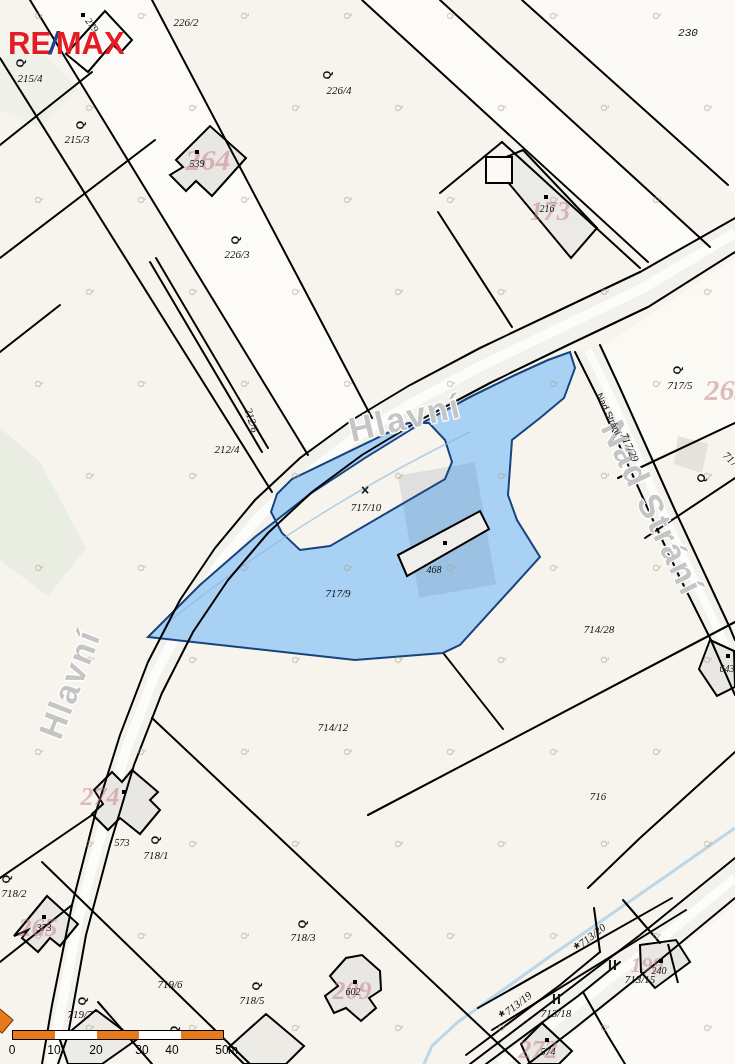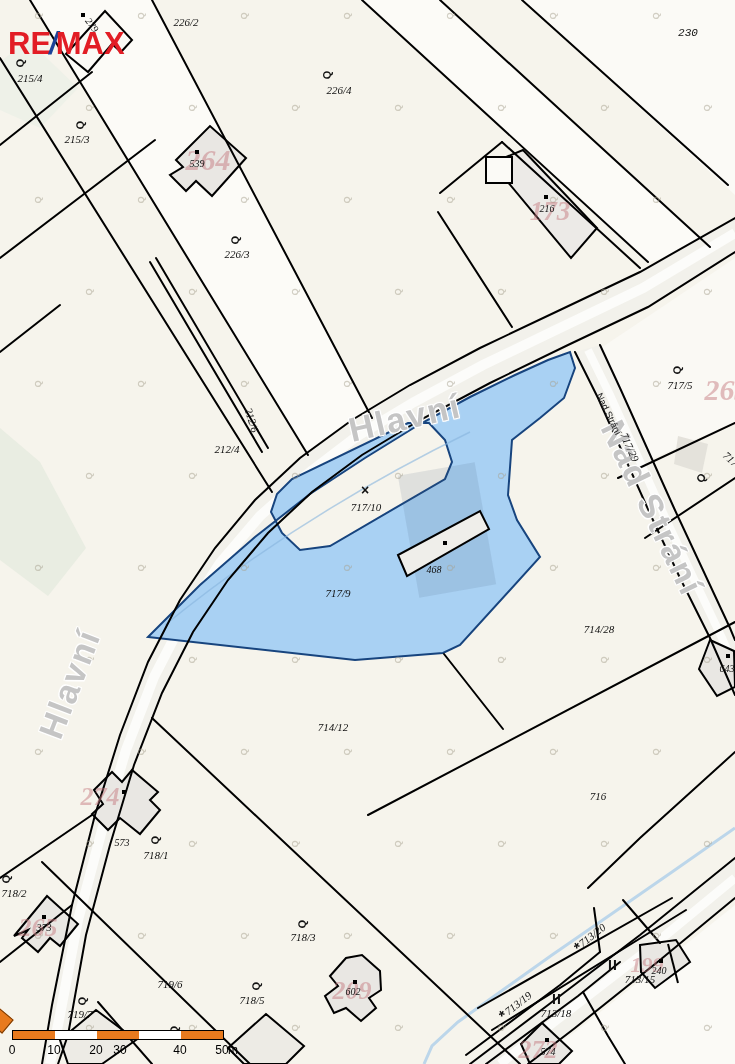--- a/index.html
+++ b/index.html
@@ -314,17 +314,17 @@
       <div class="ghost" style="left: 550px; top: 211px; font-size: 27px;">173</div>
       <div class="ghost" style="left: 727px; top: 390px; font-size: 30px;">263</div>
       <div class="ghost" style="left: 100px; top: 797px; font-size: 26px;">274</div>
       <div class="ghost" style="left: 38px; top: 928px; font-size: 26px;">265</div>
       <div class="ghost" style="left: 352px; top: 991px; font-size: 26px;">209</div>
       <div class="ghost" style="left: 647px; top: 965px; font-size: 22px;">199</div>
       <div class="ghost" style="left: 538px; top: 1050px; font-size: 26px;">272</div>
       <div class="tick" style="left: 12px; top: 1043px; transform: translateX(-50%);">0</div>
       <div class="tick" style="left: 54px; top: 1043px; transform: translateX(-50%);">10</div>
       <div class="tick" style="left: 96px; top: 1043px; transform: translateX(-50%);">20</div>
-      <div class="tick" style="left: 120px; top: 1043px; transform: translateX(-50%);">30</div>
-      <div class="tick" style="left: 180px; top: 1043px; transform: translateX(-50%);">40</div>
+      <div class="tick" style="left: 142px; top: 1043px; transform: translateX(-50%);">30</div>
+      <div class="tick" style="left: 172px; top: 1043px; transform: translateX(-50%);">40</div>
       <div class="tick" style="left: 222px; top: 1043px; transform: translateX(-50%);">50</div>
     </div>
 </div>
 
 </body></html>

